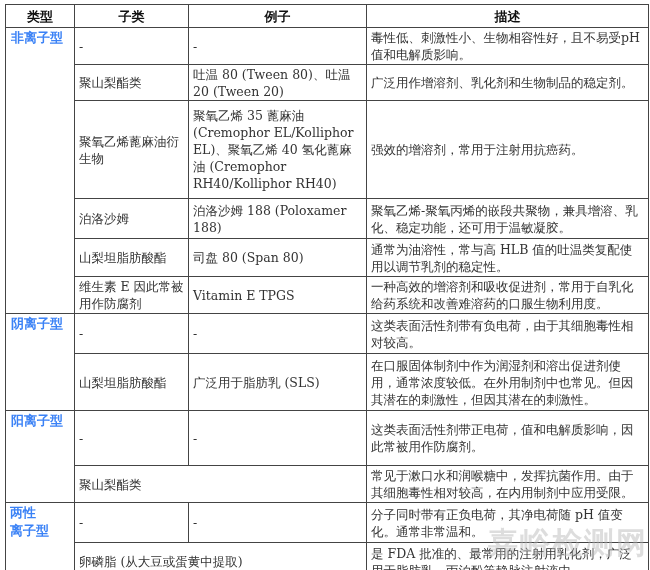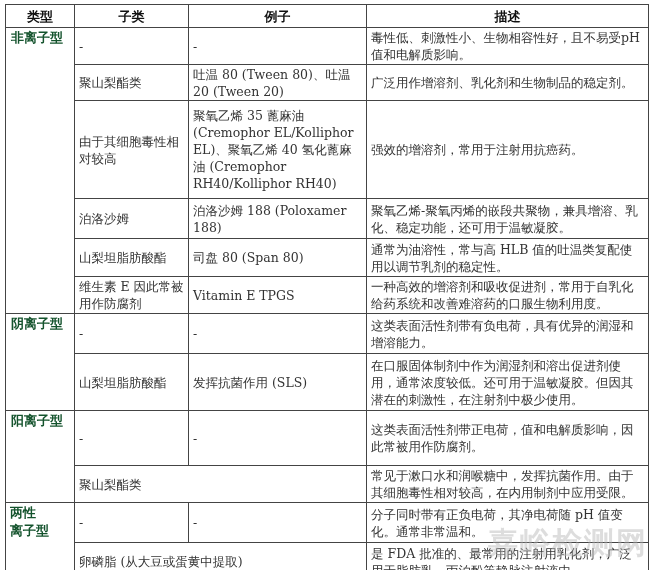--- a/index.html
+++ b/index.html
@@ -35,21 +35,21 @@
     font-family: "DejaVu Sans", "Liberation Sans", sans-serif;
     font-weight: bold;
     font-size: 13px;
     color: #111111;
     height: 22px;
   }
   td.type {
     font-family: "DejaVu Sans", "Liberation Sans", sans-serif;
     font-weight: bold;
     font-size: 13px;
-    color: #14532d;
+    color: #3b82f6;
     vertical-align: top !important;
     padding-top: 1px !important;
     line-height: 18px;
   }
   td.type.left { text-align: left; padding-left: 5px; }
   col.c1 { width: 69px; }
   col.c2 { width: 114px; }
   col.c3 { width: 178px; }
   col.c4 { width: 282px; }
   .watermark {
@@ -90,21 +90,21 @@
       <td>-</td>
       <td>-</td>
       <td>毒性低、刺激性小、生物相容性好，且不易受pH 值和电解质影响。</td>
     </tr>
     <tr style="height:36px">
       <td>聚山梨酯类</td>
       <td>吐温 80 (Tween 80)、吐温 20 (Tween 20)</td>
       <td>广泛用作增溶剂、乳化剂和生物制品的稳定剂。</td>
     </tr>
     <tr style="height:98px">
-      <td>由于其细胞毒性相对较高</td>
+      <td>聚氧乙烯蓖麻油衍生物</td>
       <td>聚氧乙烯 35 蓖麻油 (Cremophor EL/Kolliphor EL)、聚氧乙烯 40 氢化蓖麻油 (Cremophor RH40/Kolliphor RH40)</td>
       <td>强效的增溶剂，常用于注射用抗癌药。</td>
     </tr>
     <tr style="height:40px">
       <td>泊洛沙姆</td>
       <td>泊洛沙姆 188 (Poloxamer 188)</td>
       <td>聚氧乙烯-聚氧丙烯的嵌段共聚物，兼具增溶、乳化、稳定功能，还可用于温敏凝胶。</td>
     </tr>
     <tr style="height:38px">
       <td>山梨坦脂肪酸酯</td>
@@ -114,26 +114,26 @@
     <tr style="height:37px">
       <td>维生素 E 因此常被用作防腐剂</td>
       <td>Vitamin E TPGS</td>
       <td>一种高效的增溶剂和吸收促进剂，常用于自乳化给药系统和改善难溶药的口服生物利用度。</td>
     </tr>
 
     <tr style="height:40px">
       <td rowspan="2" class="type left">阴离子型</td>
       <td>-</td>
       <td>-</td>
-      <td>这类表面活性剂带有负电荷，具有优异的润湿和增溶能力。</td>
+      <td>这类表面活性剂带有负电荷，由于其细胞毒性相对较高。</td>
     </tr>
     <tr style="height:57px">
       <td>山梨坦脂肪酸酯</td>
-      <td>发挥抗菌作用 (SLS)</td>
-      <td>在口服固体制剂中作为润湿剂和溶出促进剂使用，通常浓度较低。还可用于温敏凝胶。但因其潜在的刺激性，在注射剂中极少使用。</td>
+      <td>广泛用于脂肪乳 (SLS)</td>
+      <td>在口服固体制剂中作为润湿剂和溶出促进剂使用，通常浓度较低。在外用制剂中也常见。但因其潜在的刺激性，但因其潜在的刺激性。</td>
     </tr>
 
     <tr style="height:55px">
       <td rowspan="2" class="type left">阳离子型</td>
       <td>-</td>
       <td>-</td>
       <td>这类表面活性剂带正电荷，值和电解质影响，因此常被用作防腐剂。</td>
     </tr>
     <tr style="height:37px">
       <td colspan="2">聚山梨酯类</td>

